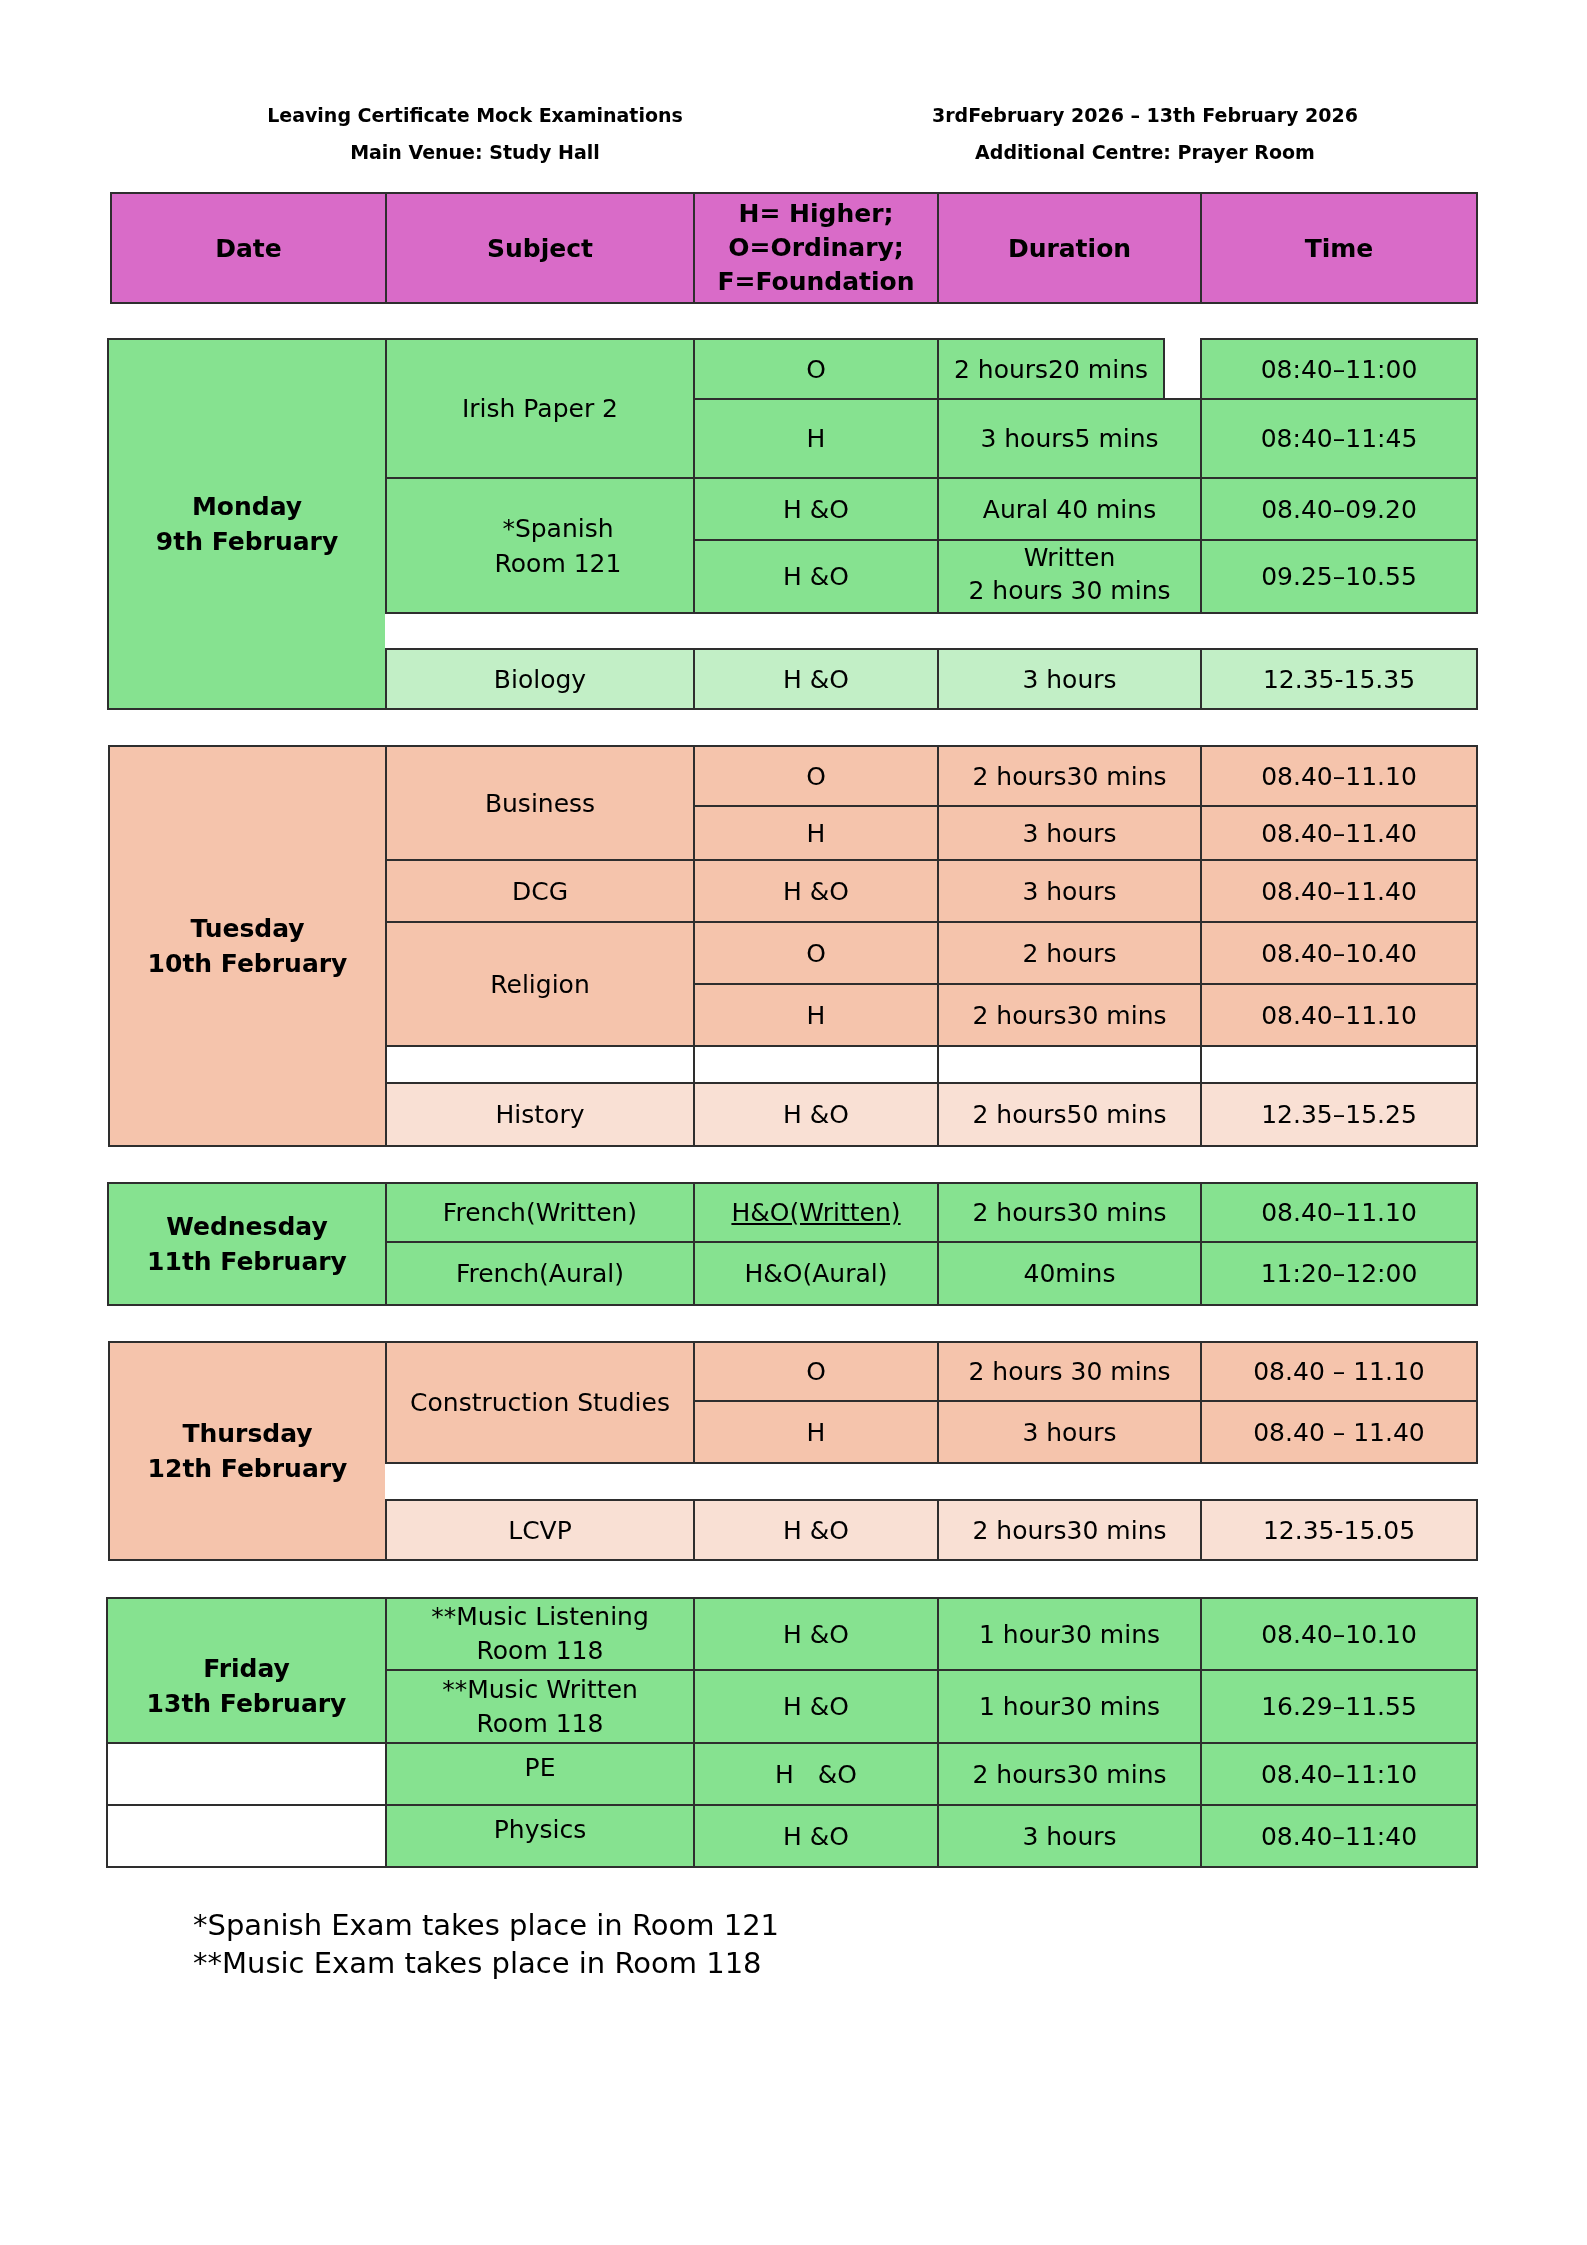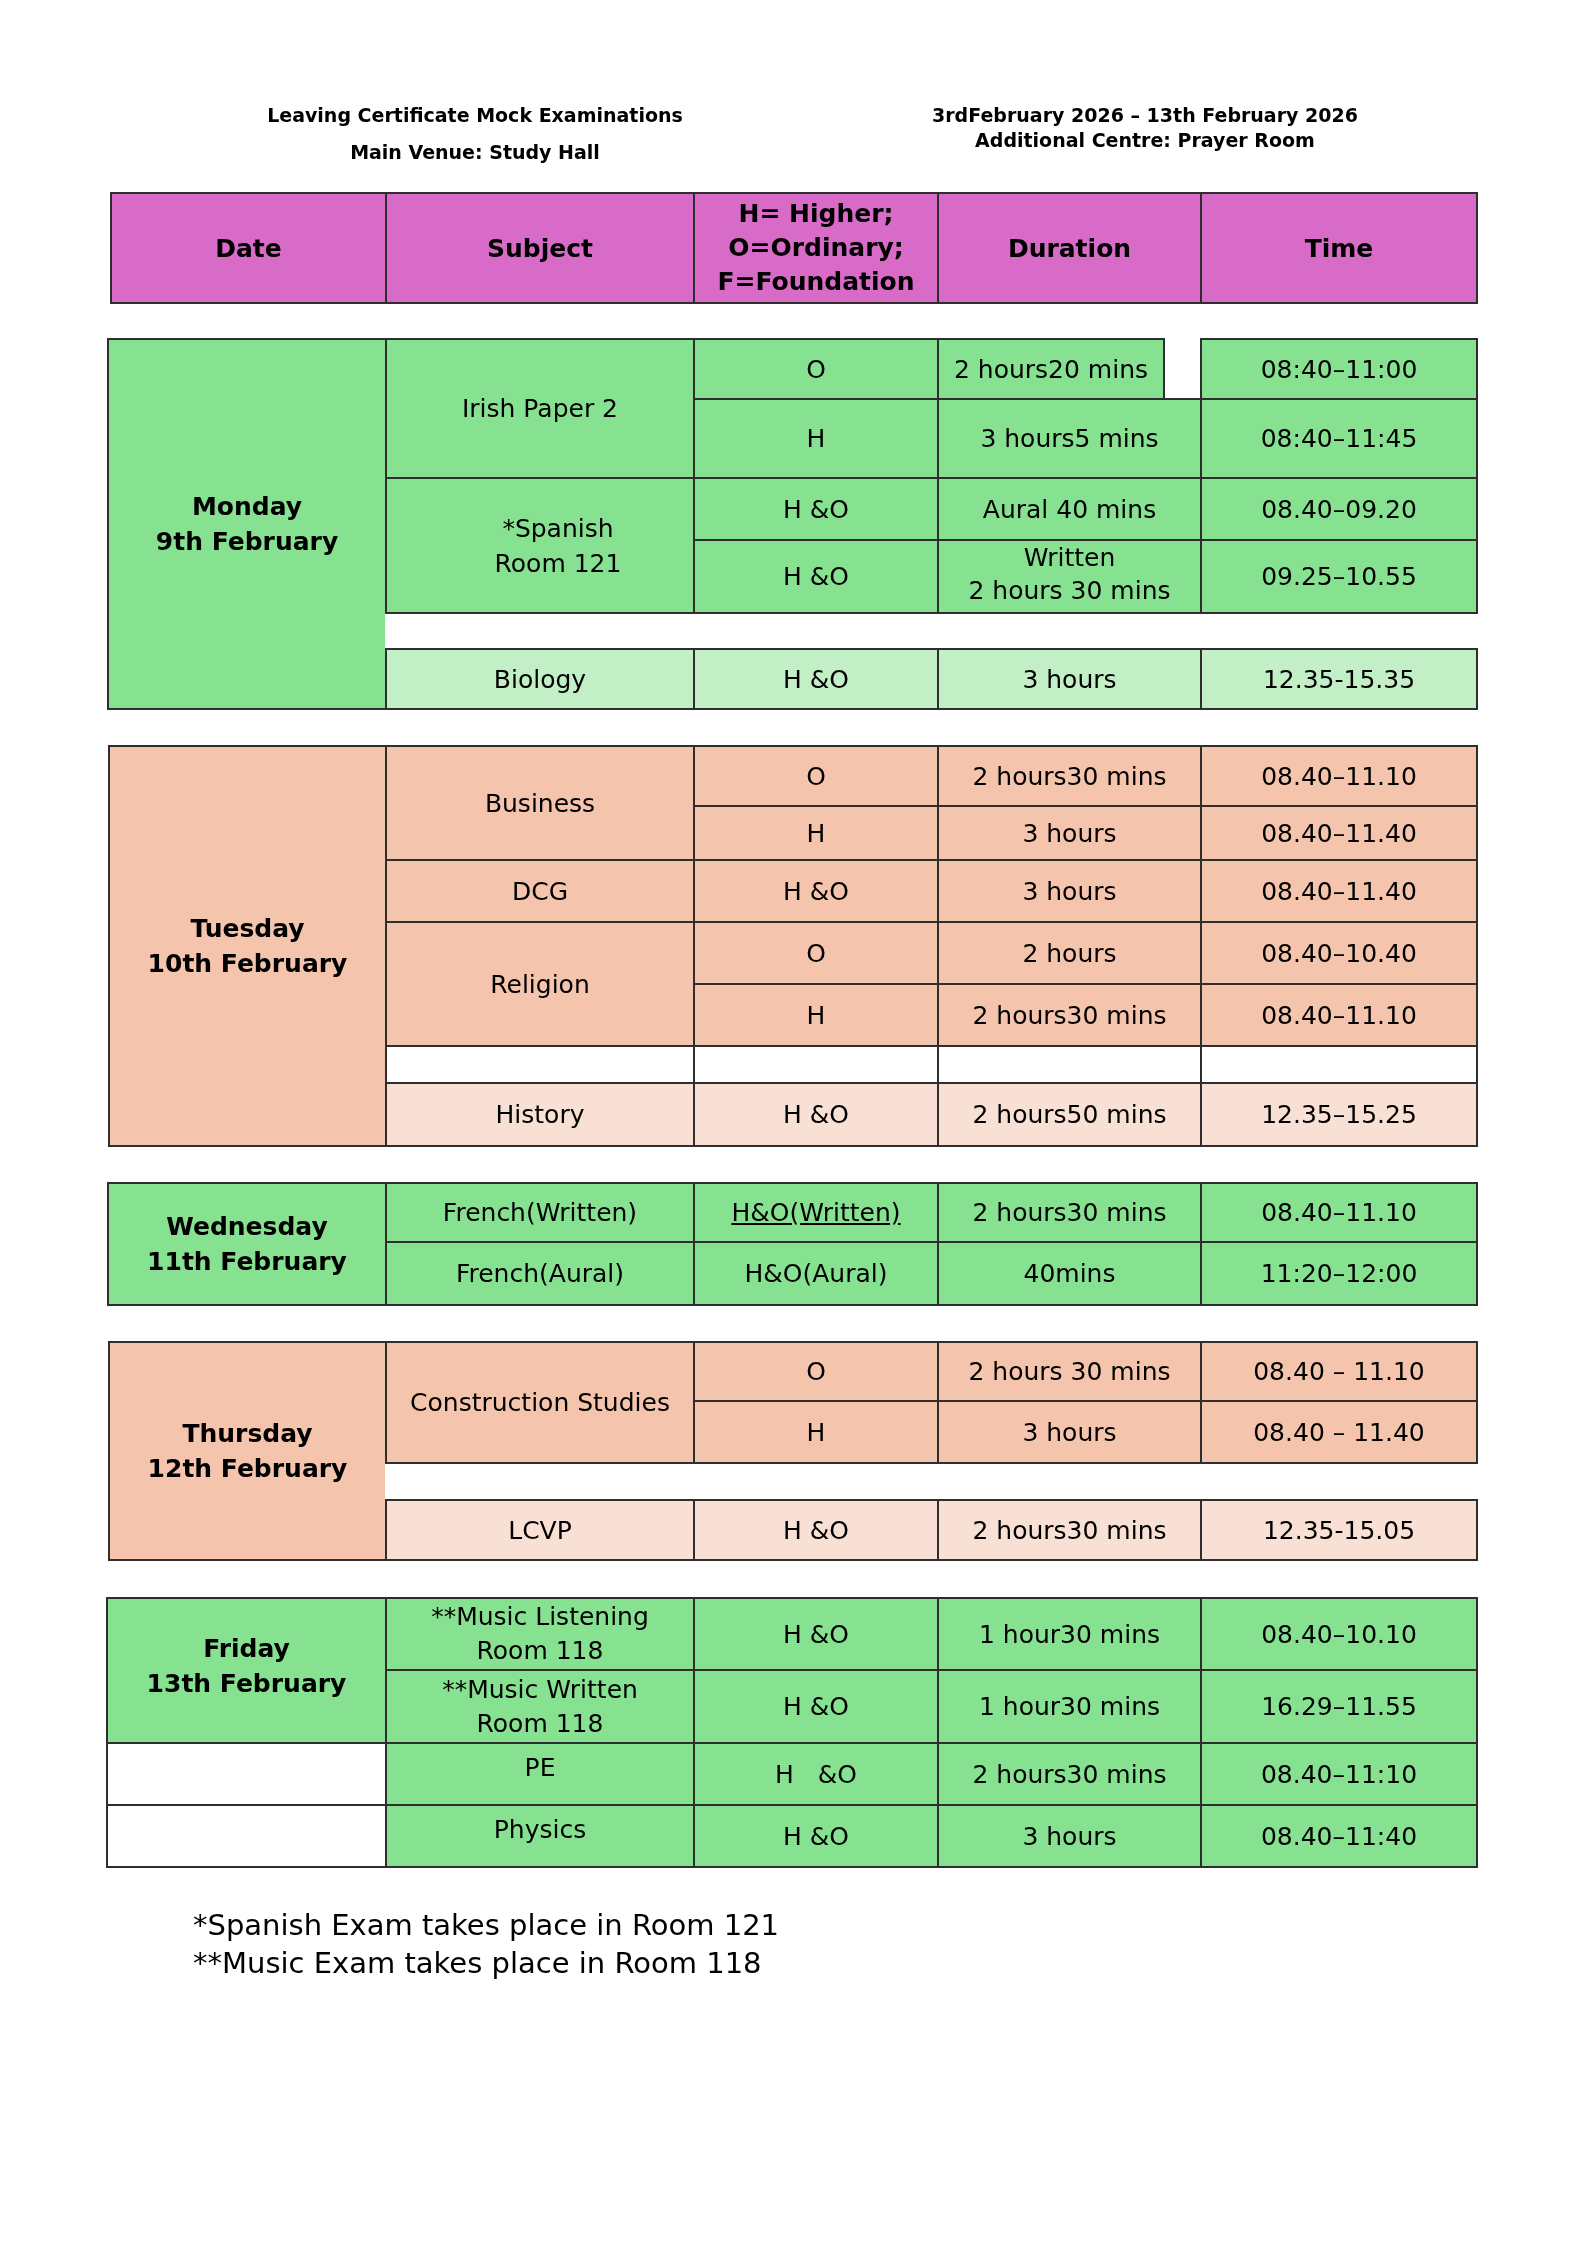--- a/index.html
+++ b/index.html
@@ -18,21 +18,21 @@
   .noborder { border: none; border-top: 2px solid #2e2e2e; border-bottom: 2px solid #2e2e2e; }
   .date-cell { font-weight: bold; line-height: 35px; }
   .footnote { position: absolute; left: 193px; font-size: 29px; line-height: 38px; white-space: nowrap; }
 </style>
 </head>
 <body>
 
 <div class="title" style="left:150px; top:95px; width:650px;">Leaving Certificate Mock Examinations</div>
 <div class="title" style="left:150px; top:132px; width:650px;">Main Venue: Study Hall</div>
 <div class="title" style="left:830px; top:95px; width:630px;">3rdFebruary 2026 – 13th February 2026</div>
-<div class="title" style="left:830px; top:120px; width:630px;">Additional Centre: Prayer Room</div>
+<div class="title" style="left:830px; top:132px; width:630px;">Additional Centre: Prayer Room</div>
 
 <div>
   <div class="cell hdr" style="left:110px; top:192px; width:277px; height:112px;">Date</div>
   <div class="cell hdr" style="left:385px; top:192px; width:310px; height:112px;">Subject</div>
   <div class="cell hdr level" style="left:693px; top:192px; width:246px; height:112px;">H= Higher;
 O=Ordinary;
 F=Foundation</div>
   <div class="cell hdr" style="left:937px; top:192px; width:265px; height:112px;">Duration</div>
   <div class="cell hdr" style="left:1200px; top:192px; width:278px; height:112px;">Time</div>
 </div>
@@ -127,21 +127,21 @@
   <div class="cell salmon" style="left:937px; top:1400px; width:265px; height:64px;">3 hours</div>
   <div class="cell salmon" style="left:1200px; top:1400px; width:278px; height:64px;">08.40 – 11.40</div>
   <div class="cell white noborder" style="left:385px; top:1462px; width:1093px; height:39px;"></div>
   <div class="cell salmon-light" style="left:385px; top:1499px; width:310px; height:62px;">LCVP</div>
   <div class="cell salmon-light" style="left:693px; top:1499px; width:246px; height:62px;">H &amp;O</div>
   <div class="cell salmon-light" style="left:937px; top:1499px; width:265px; height:62px;">2 hours30 mins</div>
   <div class="cell salmon-light" style="left:1200px; top:1499px; width:278px; height:62px;">12.35-15.05</div>
 </div>
 
 <div>
-  <div class="cell green date-cell" style="left:106px; top:1597px; width:281px; height:147px; align-items:flex-start; padding-top:32px;">Friday
+  <div class="cell green date-cell" style="left:106px; top:1597px; width:281px; height:147px; align-items:flex-start; padding-top:52px;">Friday
 13th February</div>
   <div class="cell green" style="left:385px; top:1597px; width:310px; height:74px; line-height:34px;">**Music Listening
 Room 118</div>
   <div class="cell green" style="left:693px; top:1597px; width:246px; height:74px;">H &amp;O</div>
   <div class="cell green" style="left:937px; top:1597px; width:265px; height:74px;">1 hour30 mins</div>
   <div class="cell green" style="left:1200px; top:1597px; width:278px; height:74px;">08.40–10.10</div>
   <div class="cell green" style="left:385px; top:1669px; width:310px; height:75px; line-height:34px;">**Music Written
 Room 118</div>
   <div class="cell green" style="left:693px; top:1669px; width:246px; height:75px;">H &amp;O</div>
   <div class="cell green" style="left:937px; top:1669px; width:265px; height:75px;">1 hour30 mins</div>

